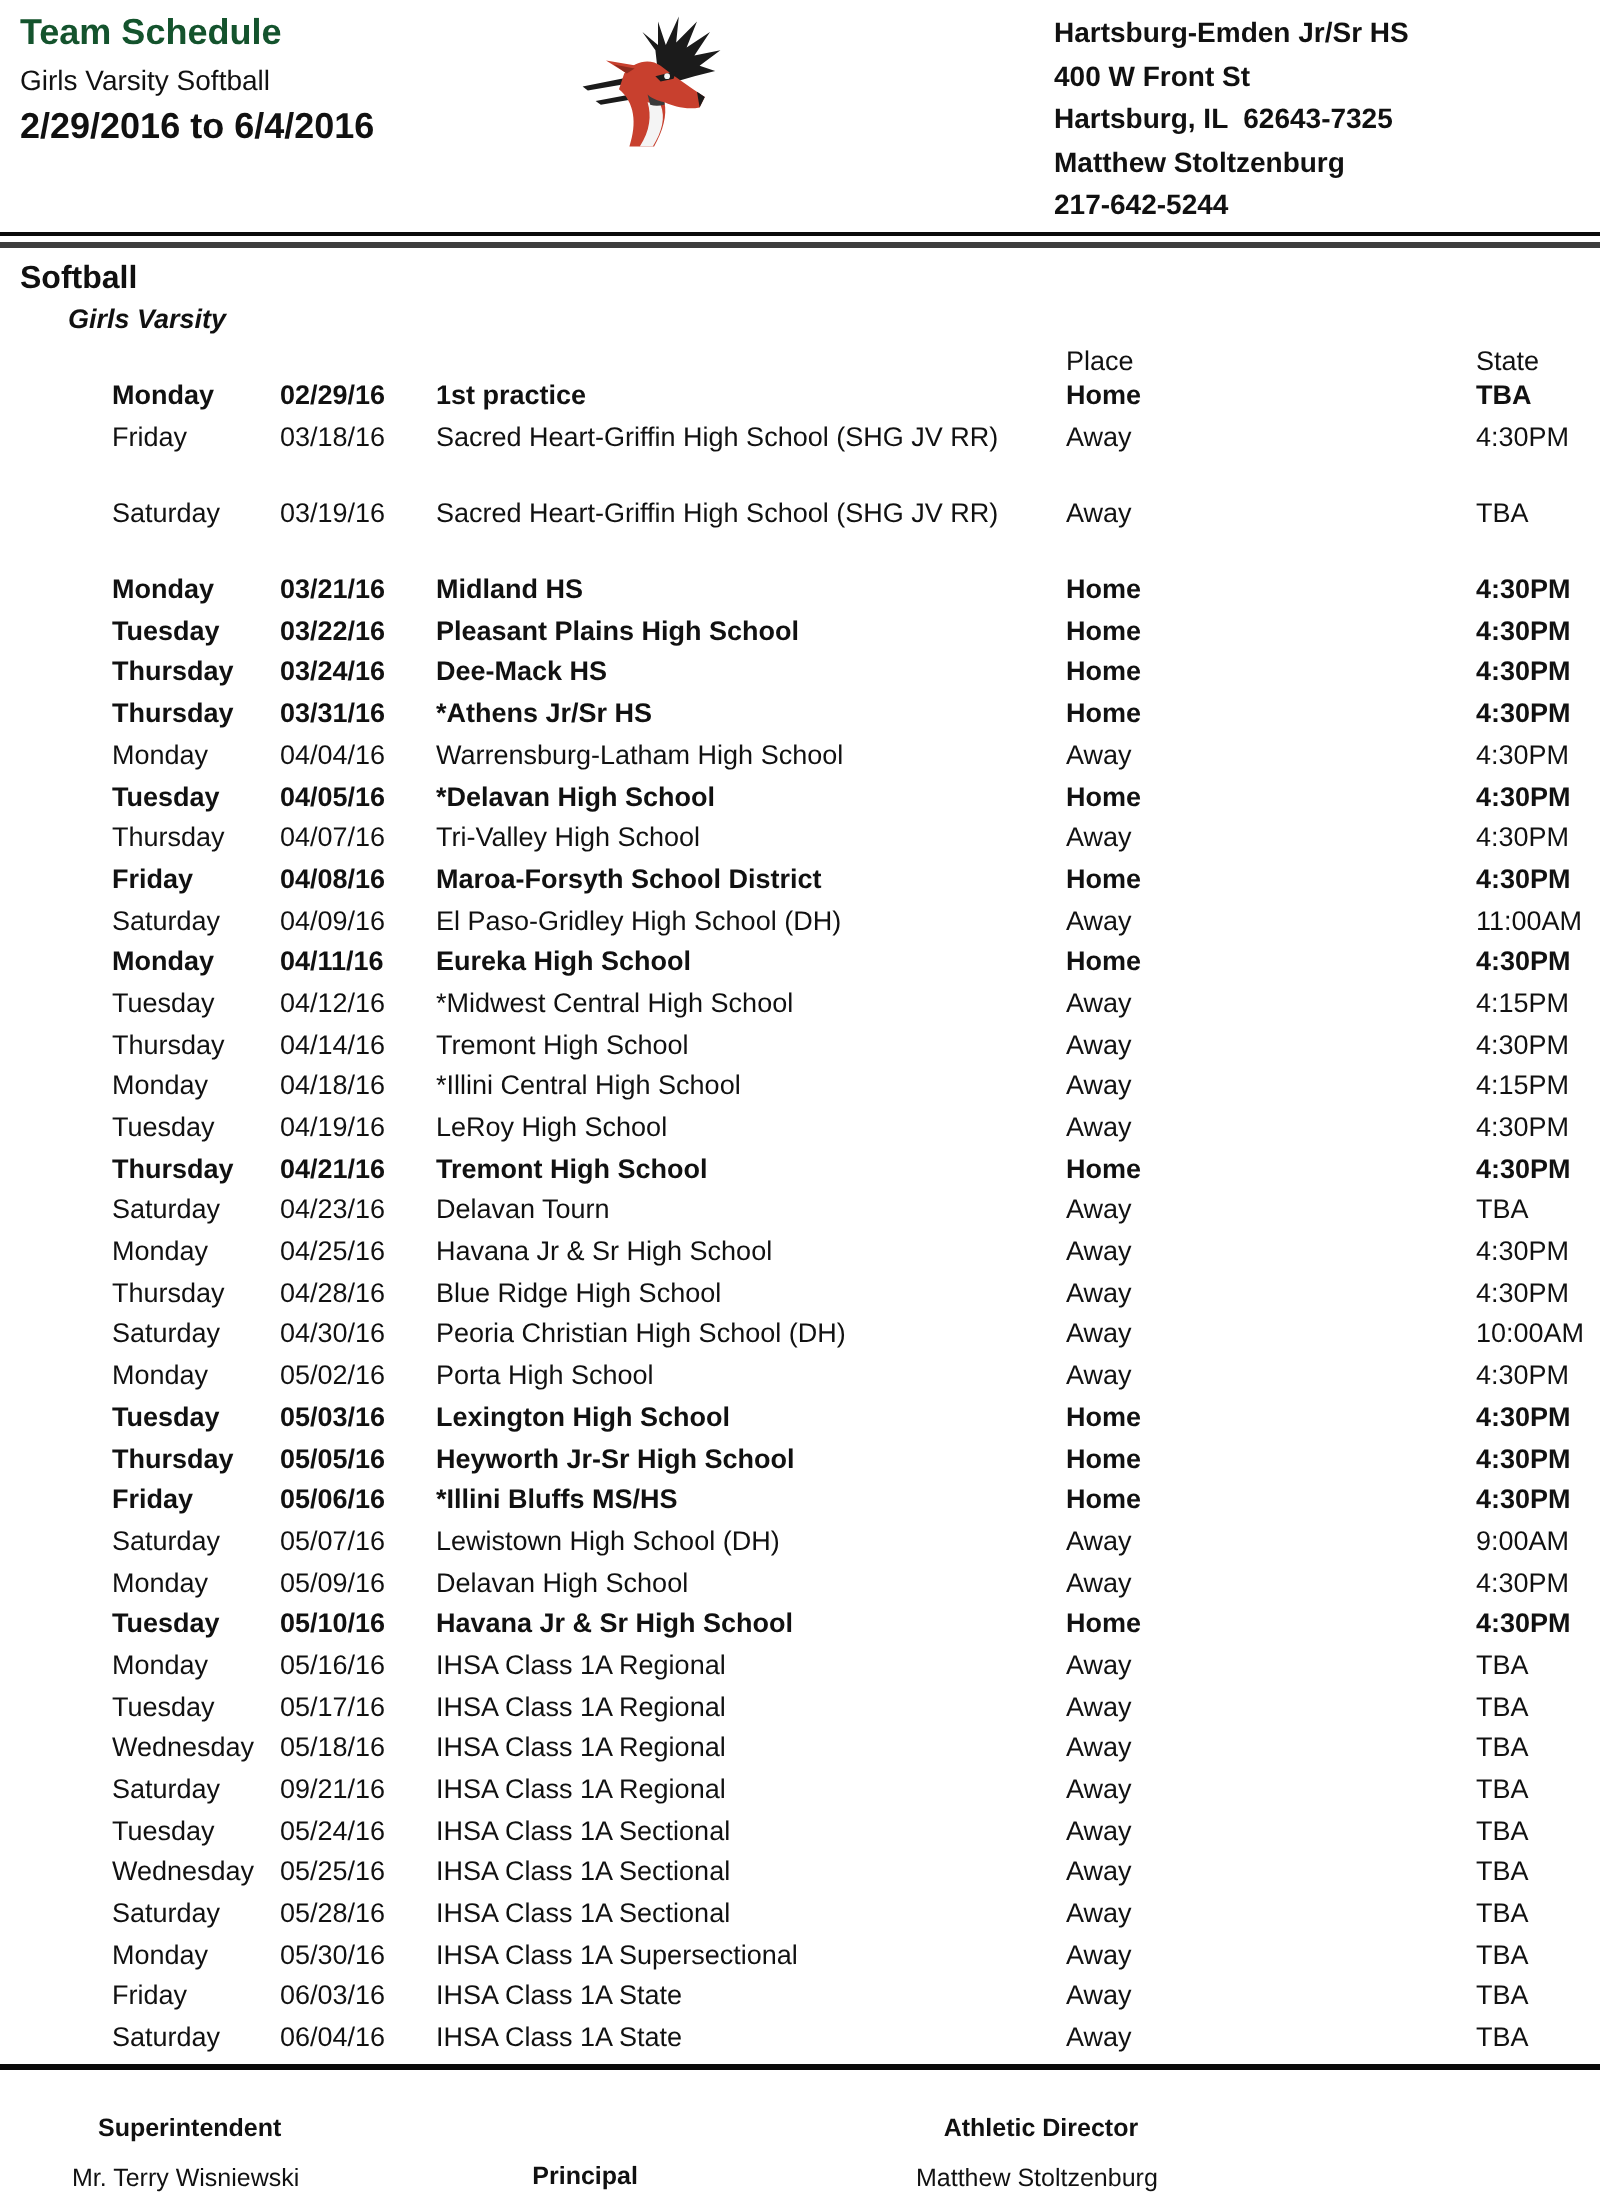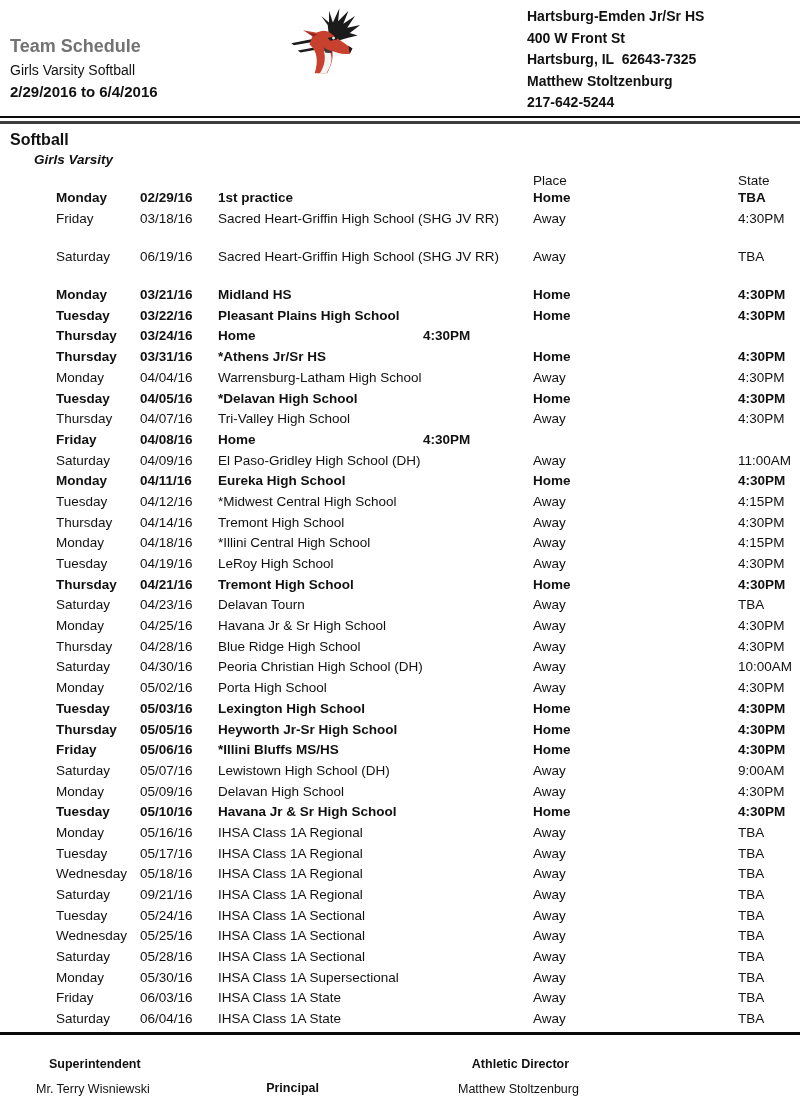--- a/index.html
+++ b/index.html
@@ -4,23 +4,23 @@
 <style>
   * { margin:0; padding:0; box-sizing:border-box; }
   html,body { background:#ffffff; }
   body {
     width:800px; height:1099px; position:relative;
     font-family:"Liberation Sans", sans-serif;
     color:#111111; overflow:hidden;
   }
   
   .hdr-left { position:absolute; left:10px; top:6px; }
-  .hdr-title { font-size:18px; font-weight:bold; color:#737373;margin-top:30px; }
+  .hdr-title { font-size:18px; font-weight:bold; color:#14532d; }
   .hdr-sub   { font-size:14px; font-weight:normal; margin-top:5px; }
-  .hdr-range { font-size:15px; font-weight:bold; margin-top:5px; }
+  .hdr-range { font-size:18px; font-weight:bold; margin-top:5px; }
   .logo-box { position:absolute; left:290px; top:2px; width:78px; height:80px; }
   .hdr-right { position:absolute; left:527px; top:6px; }
   .hdr-right div { font-size:14px; font-weight:bold; line-height:21.5px; white-space:pre; }
   
   .rule-top { position:absolute; left:0; top:116px; width:800px; border-top:2px solid #0a0a0a; }
   .rule-top2 { position:absolute; left:0; top:121px; width:800px; border-top:3px solid #3d3d3d; }
   
   .sport { position:absolute; left:10px; top:131px; font-size:16px; font-weight:bold; }
   .team  { position:absolute; left:34px; top:152px; font-size:13.5px; font-weight:bold; font-style:italic; }
   
@@ -115,21 +115,21 @@
   </div>
       <div class="srow gap">
     <div class="c-day">Friday</div>
     <div class="c-date">03/18/16</div>
     <div class="c-opp">Sacred Heart-Griffin High School (SHG JV RR)</div>
     <div class="c-place">Away</div>
     <div class="c-time">4:30PM</div>
   </div>
       <div class="srow gap">
     <div class="c-day">Saturday</div>
-    <div class="c-date">06/19/16</div>
+    <div class="c-date">03/19/16</div>
     <div class="c-opp">Sacred Heart-Griffin High School (SHG JV RR)</div>
     <div class="c-place">Away</div>
     <div class="c-time">TBA</div>
   </div>
       <div class="srow home">
     <div class="c-day">Monday</div>
     <div class="c-date">03/21/16</div>
     <div class="c-opp">Midland HS</div>
     <div class="c-place">Home</div>
     <div class="c-time">4:30PM</div>
@@ -137,20 +137,21 @@
       <div class="srow home">
     <div class="c-day">Tuesday</div>
     <div class="c-date">03/22/16</div>
     <div class="c-opp">Pleasant Plains High School</div>
     <div class="c-place">Home</div>
     <div class="c-time">4:30PM</div>
   </div>
       <div class="srow home">
     <div class="c-day">Thursday</div>
     <div class="c-date">03/24/16</div>
+    <div class="c-opp">Dee-Mack HS</div>
     <div class="c-place">Home</div>
     <div class="c-time">4:30PM</div>
   </div>
       <div class="srow home">
     <div class="c-day">Thursday</div>
     <div class="c-date">03/31/16</div>
     <div class="c-opp">*Athens Jr/Sr HS</div>
     <div class="c-place">Home</div>
     <div class="c-time">4:30PM</div>
   </div>
@@ -171,20 +172,21 @@
       <div class="srow">
     <div class="c-day">Thursday</div>
     <div class="c-date">04/07/16</div>
     <div class="c-opp">Tri-Valley High School</div>
     <div class="c-place">Away</div>
     <div class="c-time">4:30PM</div>
   </div>
       <div class="srow home">
     <div class="c-day">Friday</div>
     <div class="c-date">04/08/16</div>
+    <div class="c-opp">Maroa-Forsyth School District</div>
     <div class="c-place">Home</div>
     <div class="c-time">4:30PM</div>
   </div>
       <div class="srow">
     <div class="c-day">Saturday</div>
     <div class="c-date">04/09/16</div>
     <div class="c-opp">El Paso-Gridley High School (DH)</div>
     <div class="c-place">Away</div>
     <div class="c-time">11:00AM</div>
   </div>

